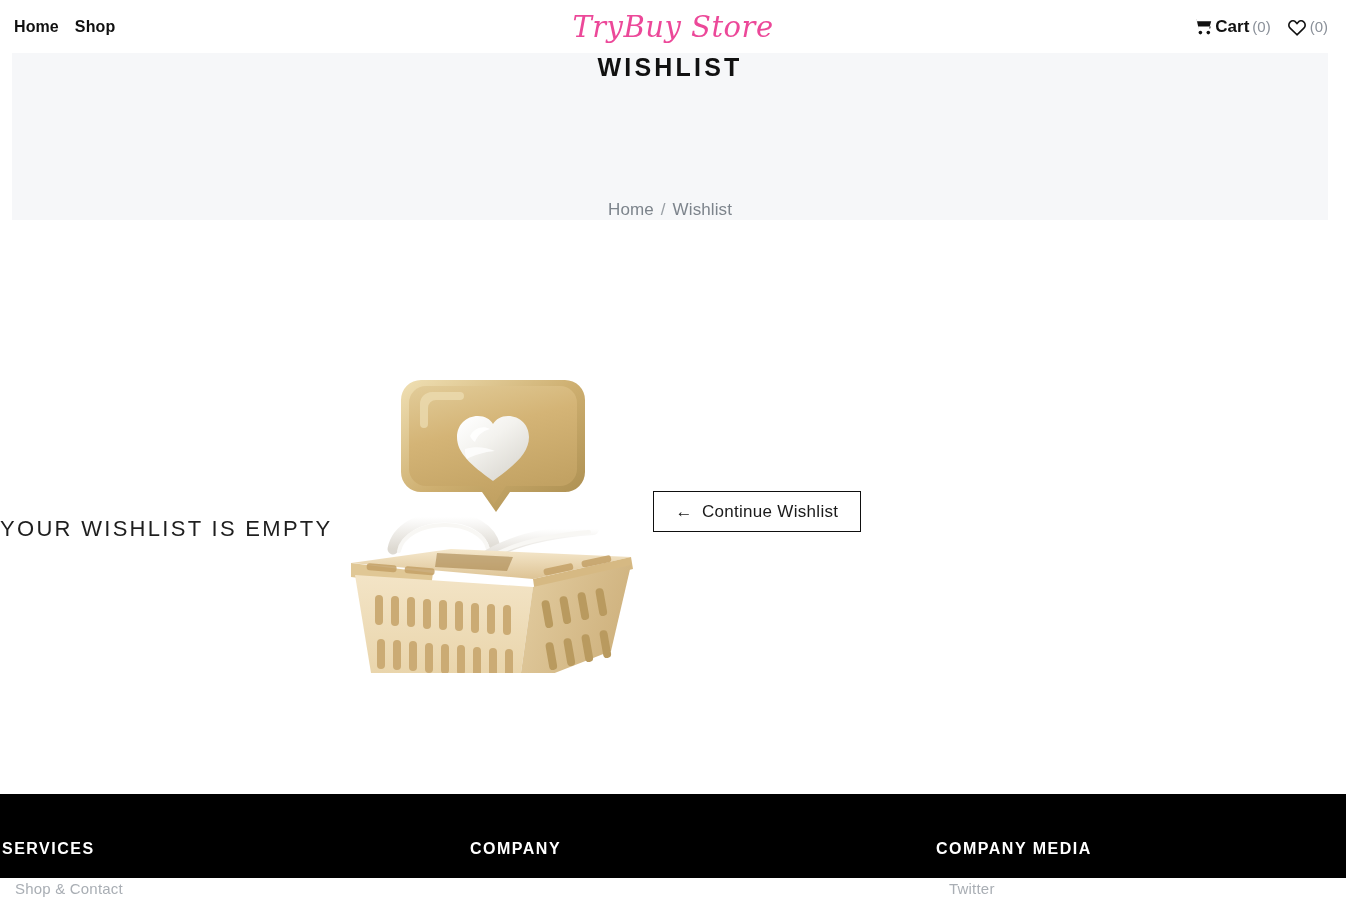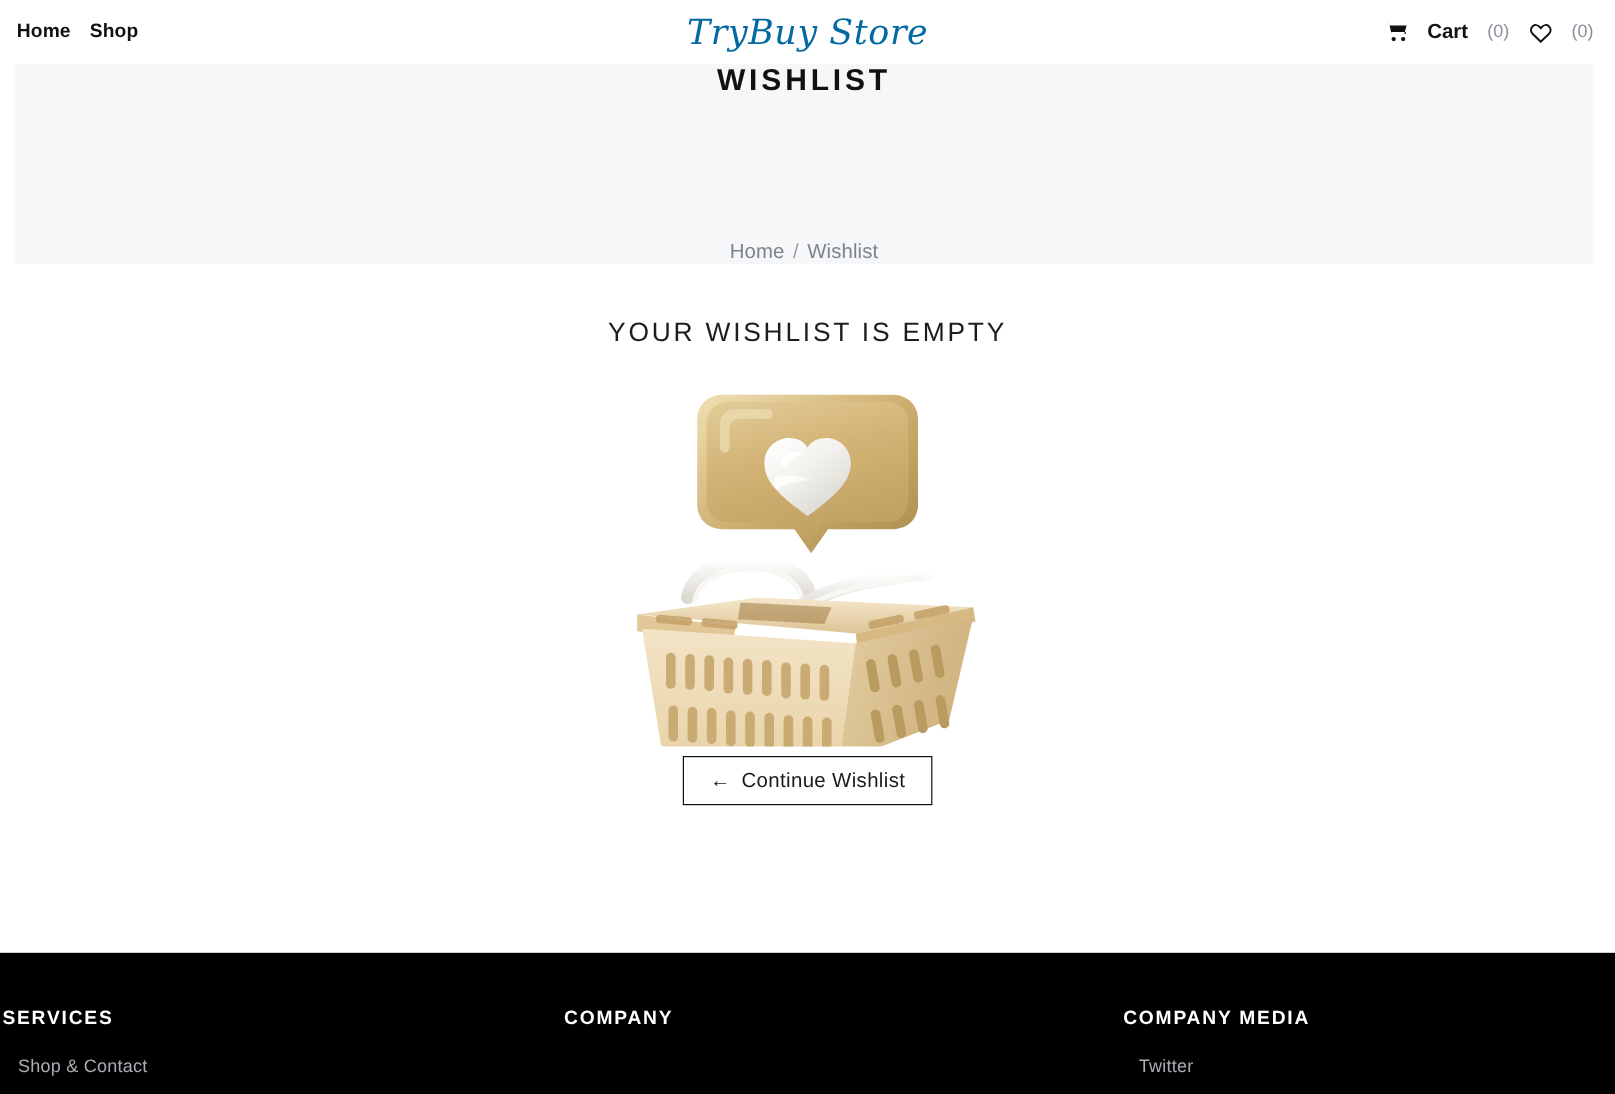--- a/index.html
+++ b/index.html
@@ -38,38 +38,38 @@
     cursor: pointer;
   }
   .logo {
     position: absolute;
     left: 50%;
     top: 50%;
     transform: translate(-50%, -50%);
     font-family: "DejaVu Serif", serif;
     font-style: italic;
     font-size: 29px;
-    color: #0369a1;
+    color: #ec4899;
     white-space: nowrap;
     letter-spacing: 0.5px;
     cursor: pointer;
   }
   .nav-right {
     position: absolute;
     right: 18px;
     top: 50%;
     transform: translateY(-50%);
     display: flex;
     align-items: center;
     gap: 16px;
   }
   .cart-group, .wish-group {
     display: flex;
     align-items: center;
-    gap: 16px;
+    gap: 3px;
     cursor: pointer;
     text-decoration: none;
   }
   .cart-label {
     font-size: 17px;
     font-weight: bold;
     color: #111111;
   }
   .count-muted {
     font-size: 15px;
@@ -104,21 +104,21 @@
     gap: 7px;
   }
   .crumb-link { color: #7d848c; text-decoration: none; cursor: pointer; }
   .crumb-sep { color: #9aa0a6; }
   .crumb-current { color: #7d848c; }
 
   
   .main {
     height: 574px;
     display: flex;
-    flex-direction: column;
+    flex-direction: row;
     align-items: center;
     background: #ffffff;
   }
   .empty-title {
     margin: 44px 0 0 0;
     font-size: 22px;
     font-weight: 400;
     letter-spacing: 2.3px;
     color: #1e1e1e;
   }
@@ -140,21 +140,21 @@
     display: inline-flex;
     align-items: center;
     gap: 9px;
     line-height: 1;
   }
   .arrow-left { font-size: 17px; line-height: 1; }
 
   
   .footer {
     background: #000000;
-    height: 118px;
+    height: 84px;
     padding: 46px 0 0 0;
     display: flex;
   }
   .footer-col { padding-left: 0; }
   .footer-col.c1 { width: 470px; padding-left: 2px; }
   .footer-col.c2 { width: 466px; }
   .footer-col.c3 { width: 410px; }
   .footer-heading {
     color: #ffffff;
     font-size: 16px;

